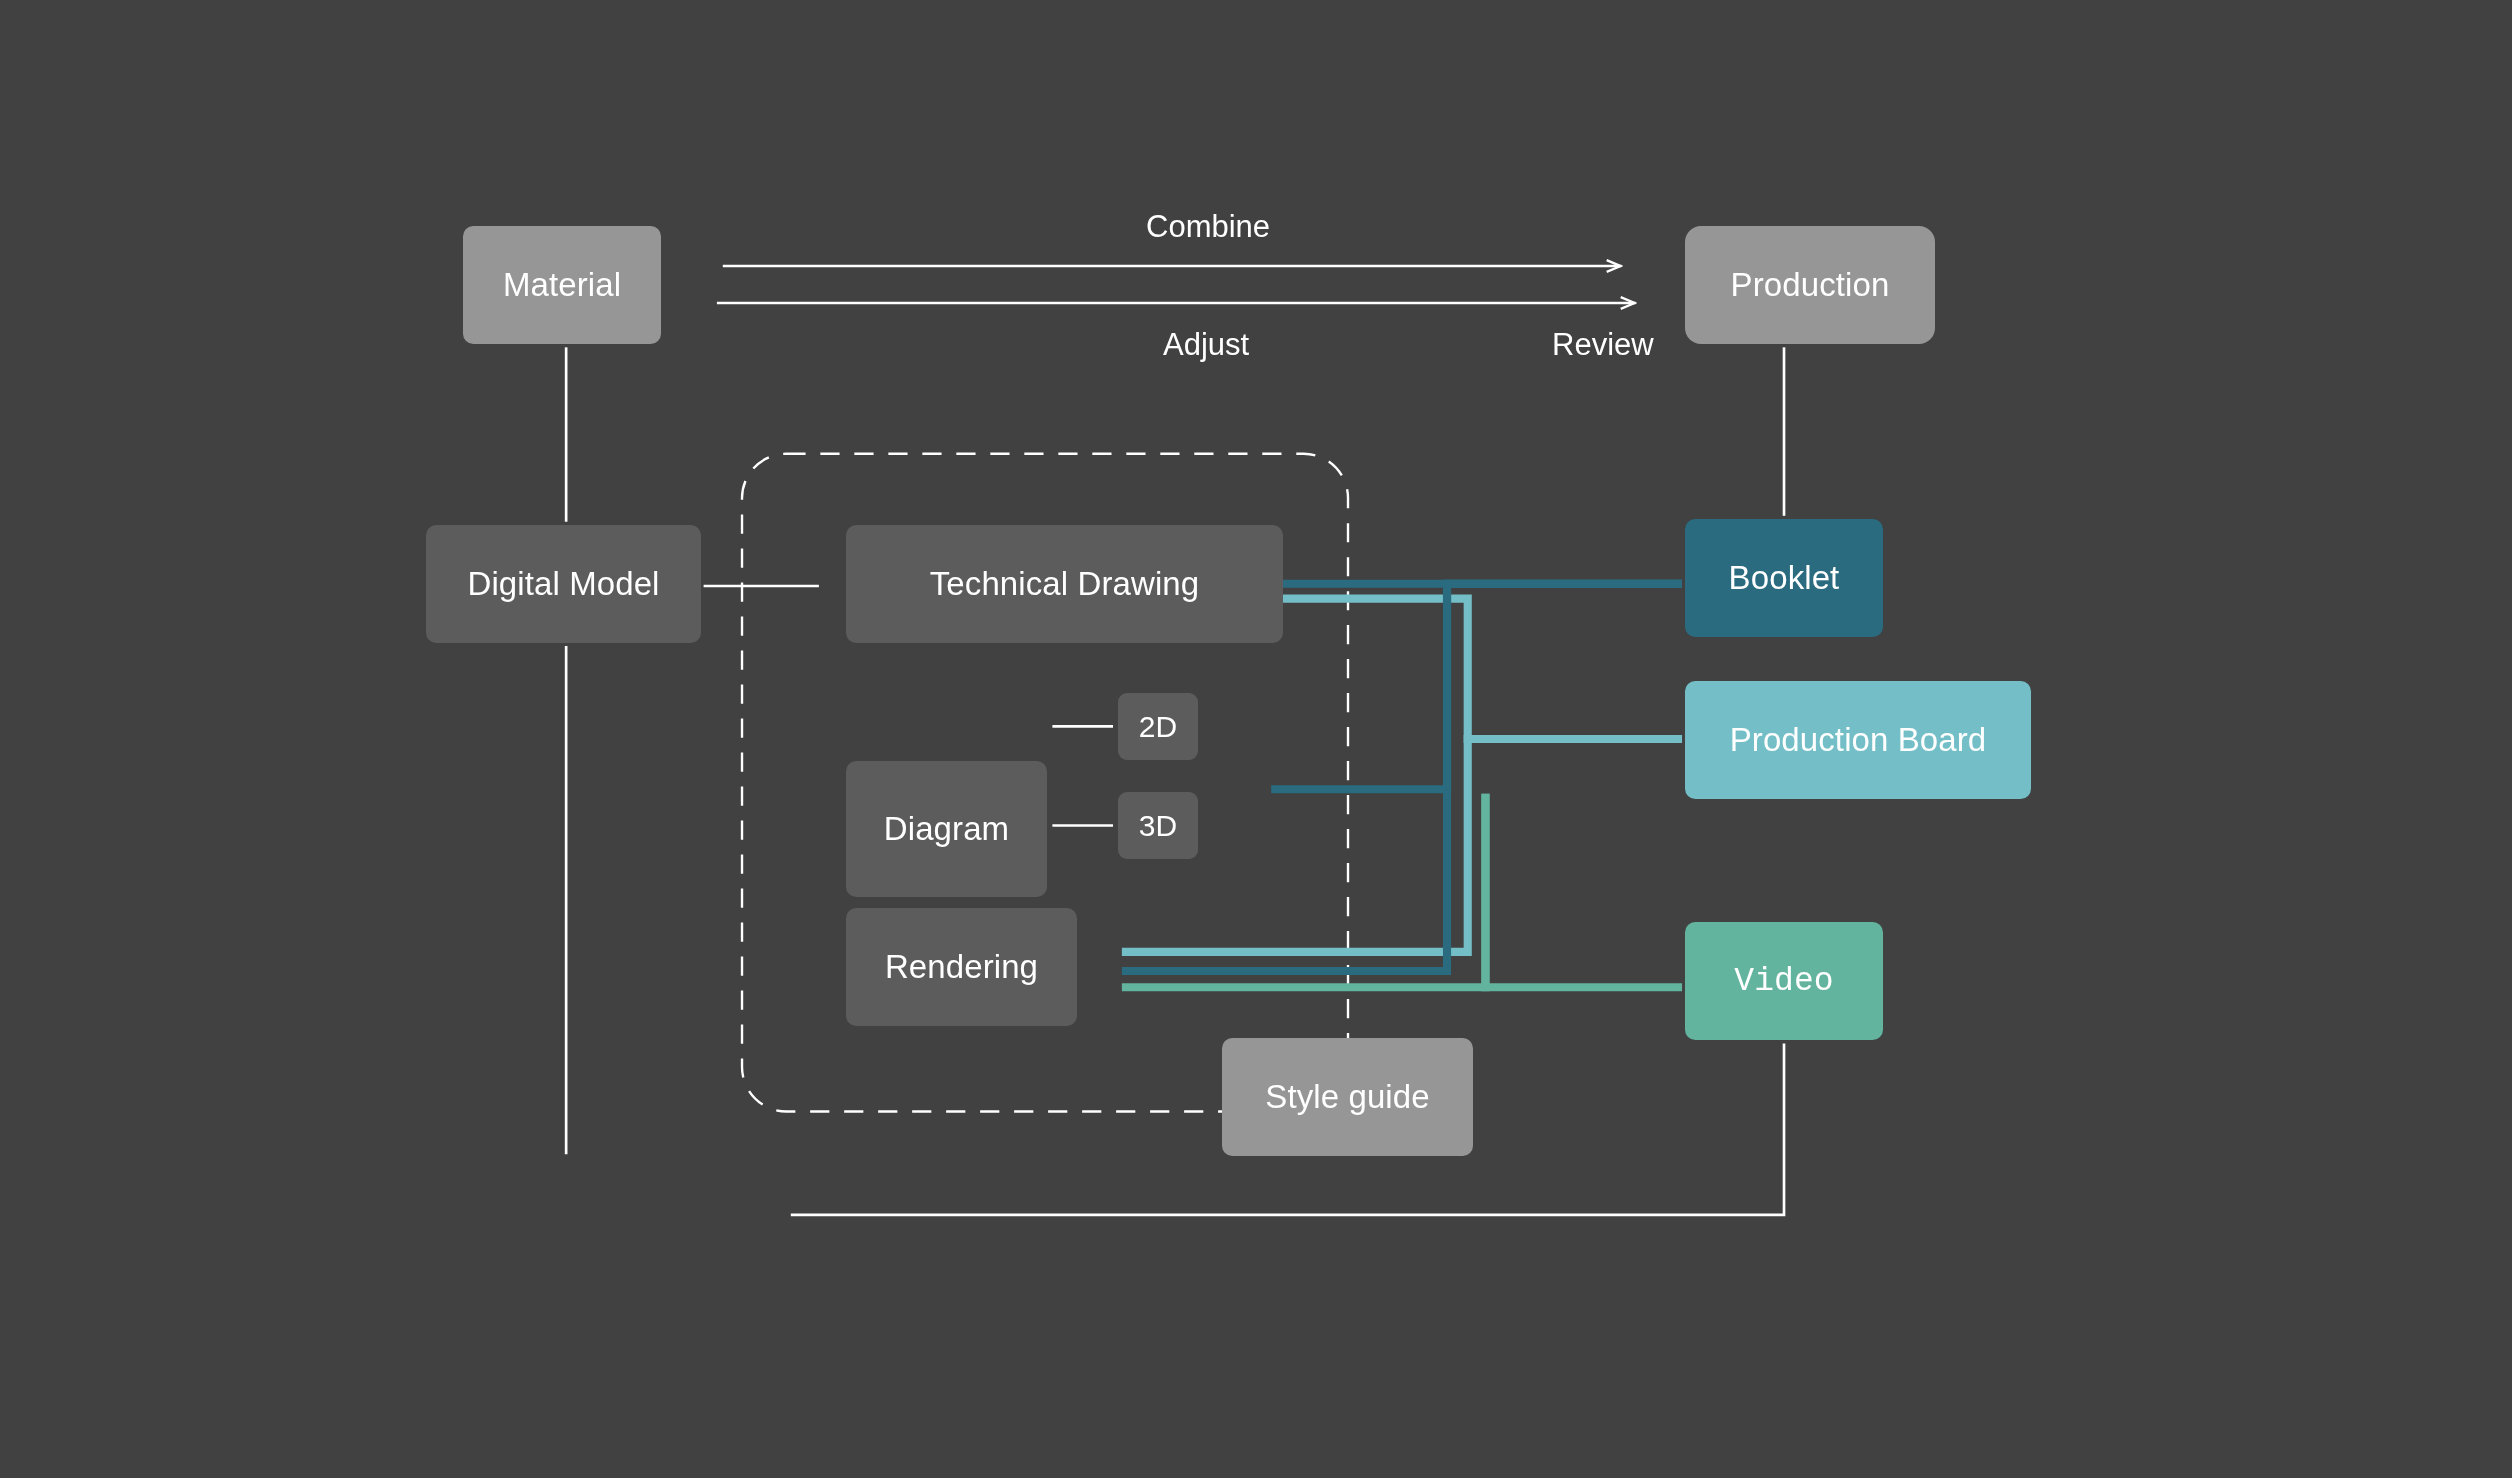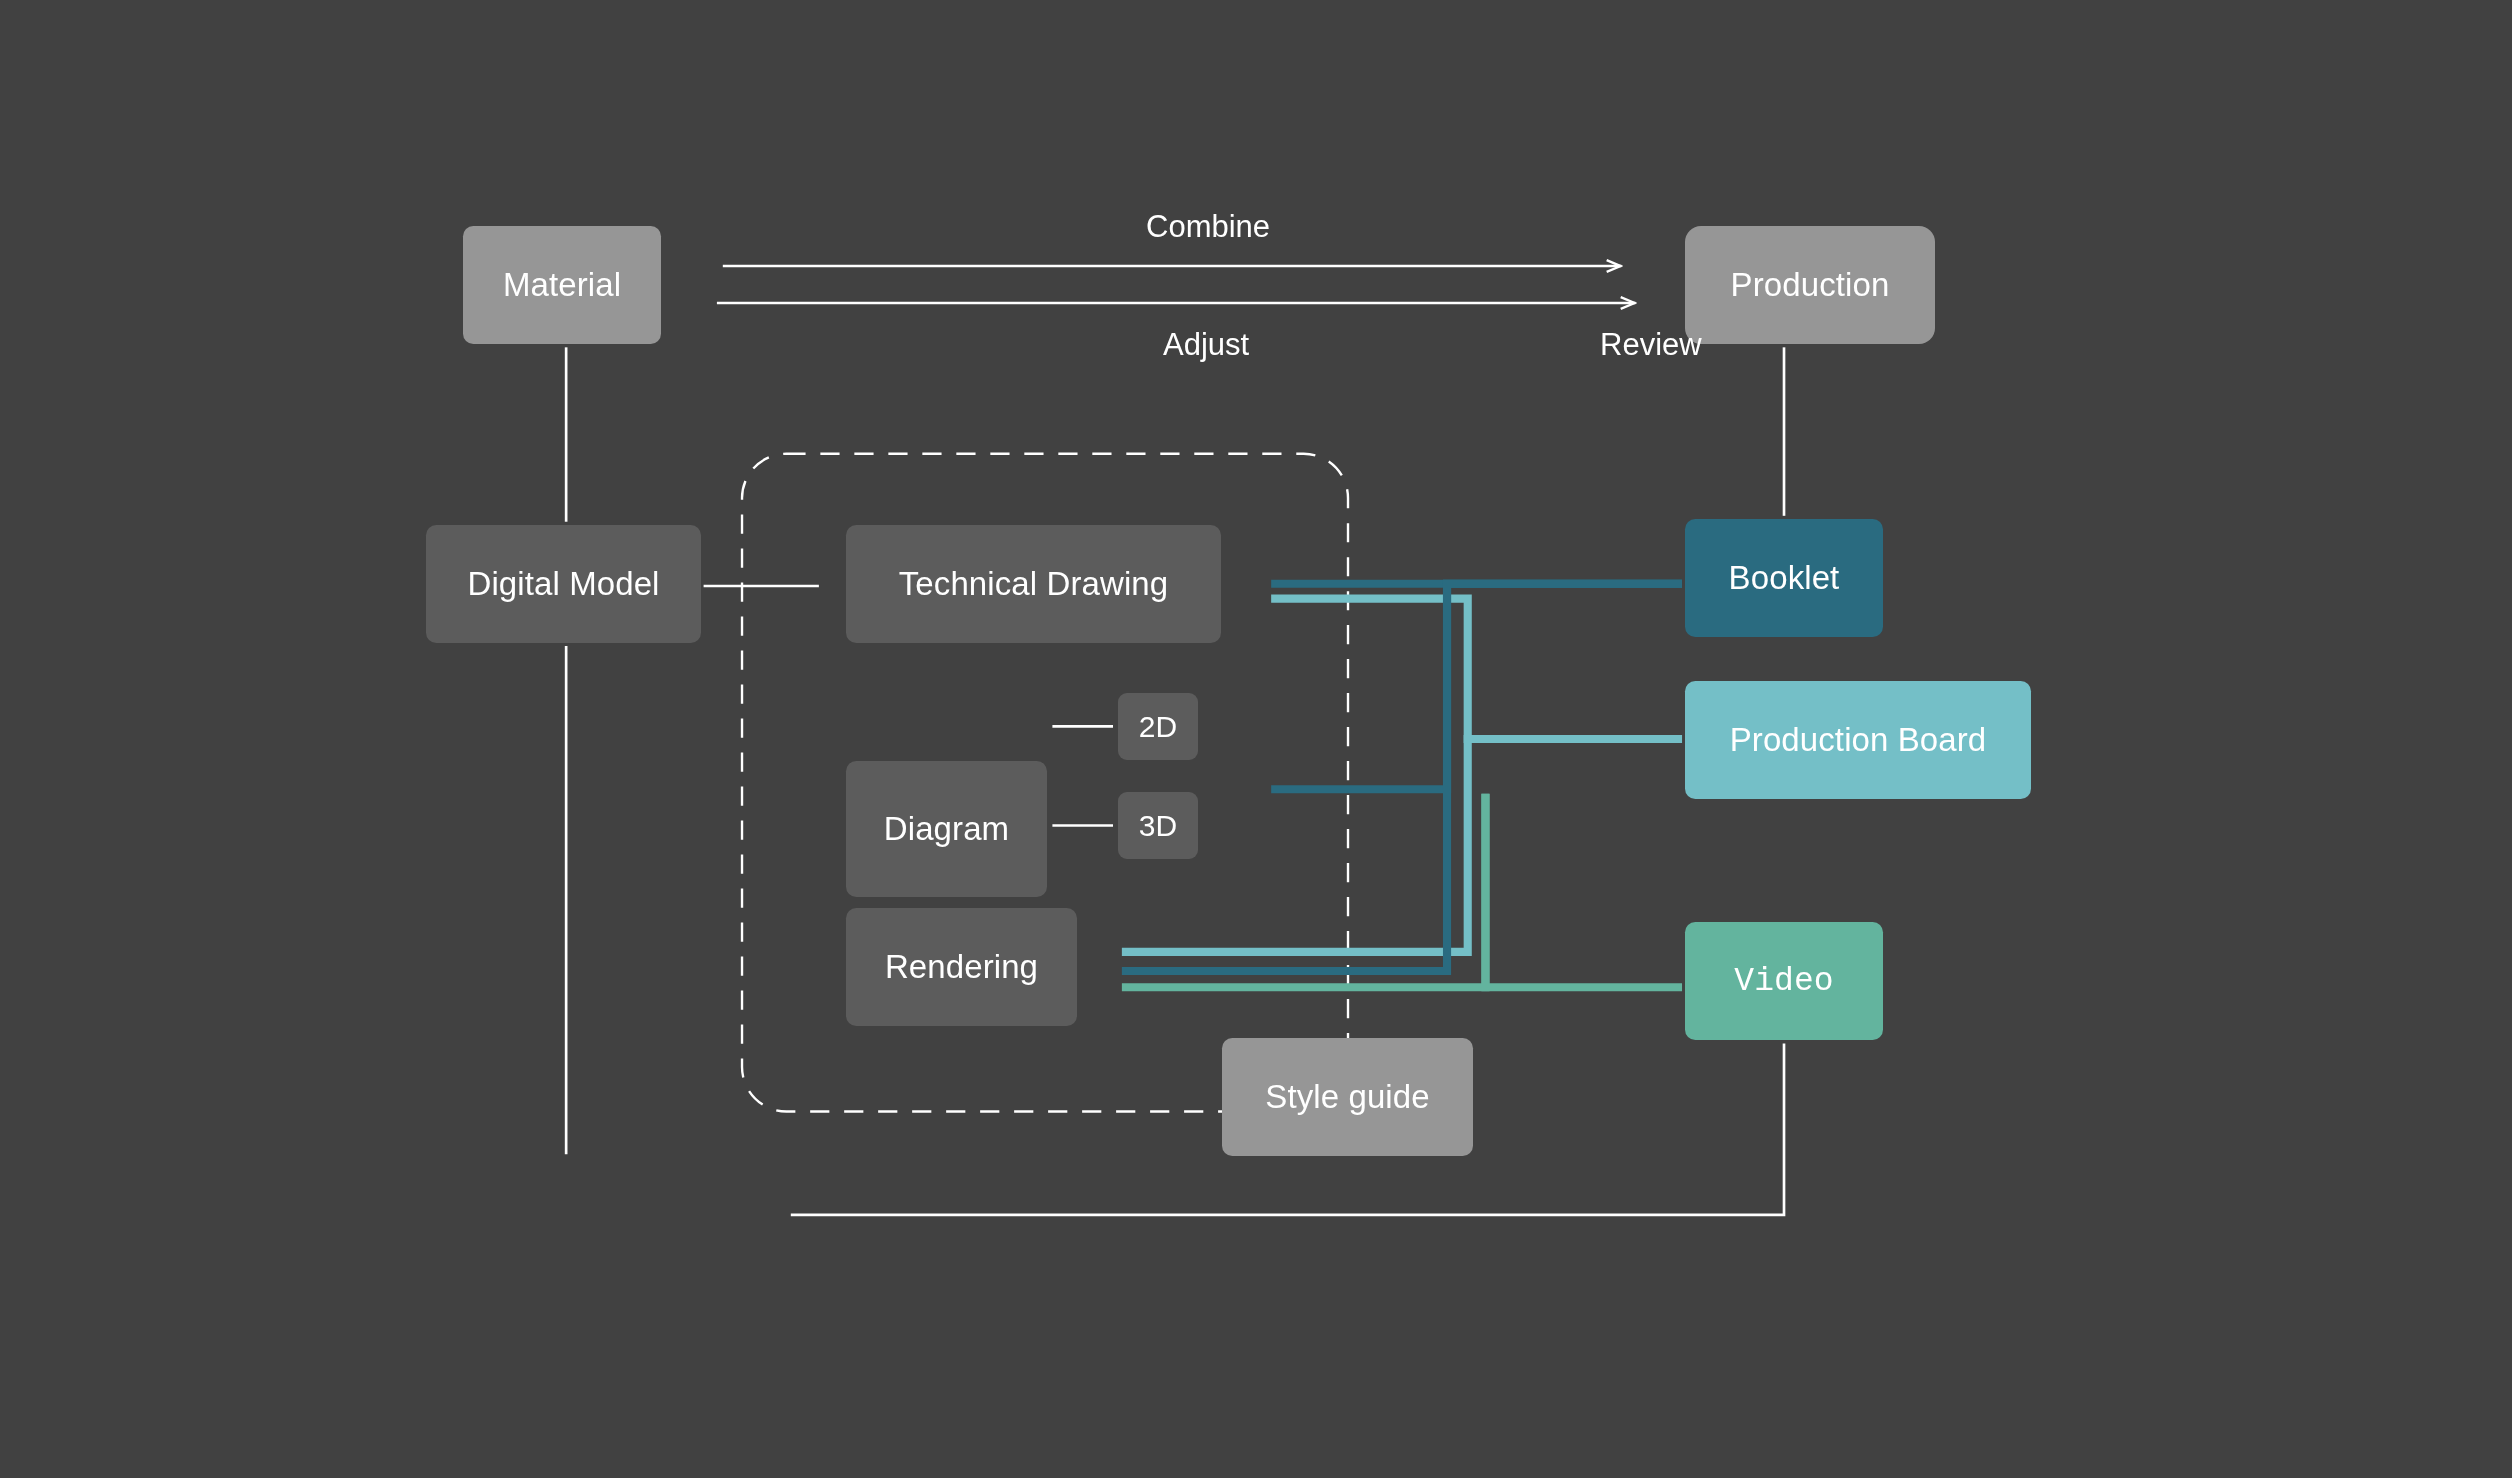--- a/index.html
+++ b/index.html
@@ -103,21 +103,21 @@
 
   <div class="node" style="left:1685px; top:226px; width:250px; height:118px; background:#969696; font-size:33px;border-radius:16px;">
     <span>Production</span>
   </div>
 
   <div class="node" style="left:426px; top:525px; width:275px; height:118px; background:#5c5c5c; font-size:33px;">
     <span>Digital Model</span>
   </div>
 
 
-  <div class="node" style="left:846px; top:525px; width:375px; height:118px; background:#5c5c5c; font-size:33px;">
+  <div class="node" style="left:846px; top:525px; width:437px; height:118px; background:#5c5c5c; font-size:33px;">
     <span>Technical Drawing</span>
   </div>
 
   <div class="node" style="left:846px; top:717px; width:201px; height:136px; background:#5c5c5c; font-size:33px;margin-top:44px;">
     <span>Diagram</span>
   </div>
 
   <div class="node" style="left:1118px; top:693px; width:80px; height:67px; background:#5c5c5c; font-size:30px; border-radius:9px;">
     <span>2D</span>
   </div>
@@ -143,16 +143,16 @@
   </div>
 
   <div class="node" style="left:1685px; top:922px; width:198px; height:118px; background:#63b49e; font-size:33px;font-family:Liberation Mono, monospace;">
     <span>Video</span>
   </div>
 
   <div class="edge-label" style="left:1146px; top:209px;">Combine</div>
 
   <div class="edge-label" style="left:1163px; top:327px;">Adjust</div>
 
-  <div class="edge-label" style="left:1600px; top:327px;">Review</div>
+  <div class="edge-label" style="left:1552px; top:327px;">Review</div>
 
 </div>
 
 
 </body></html>

